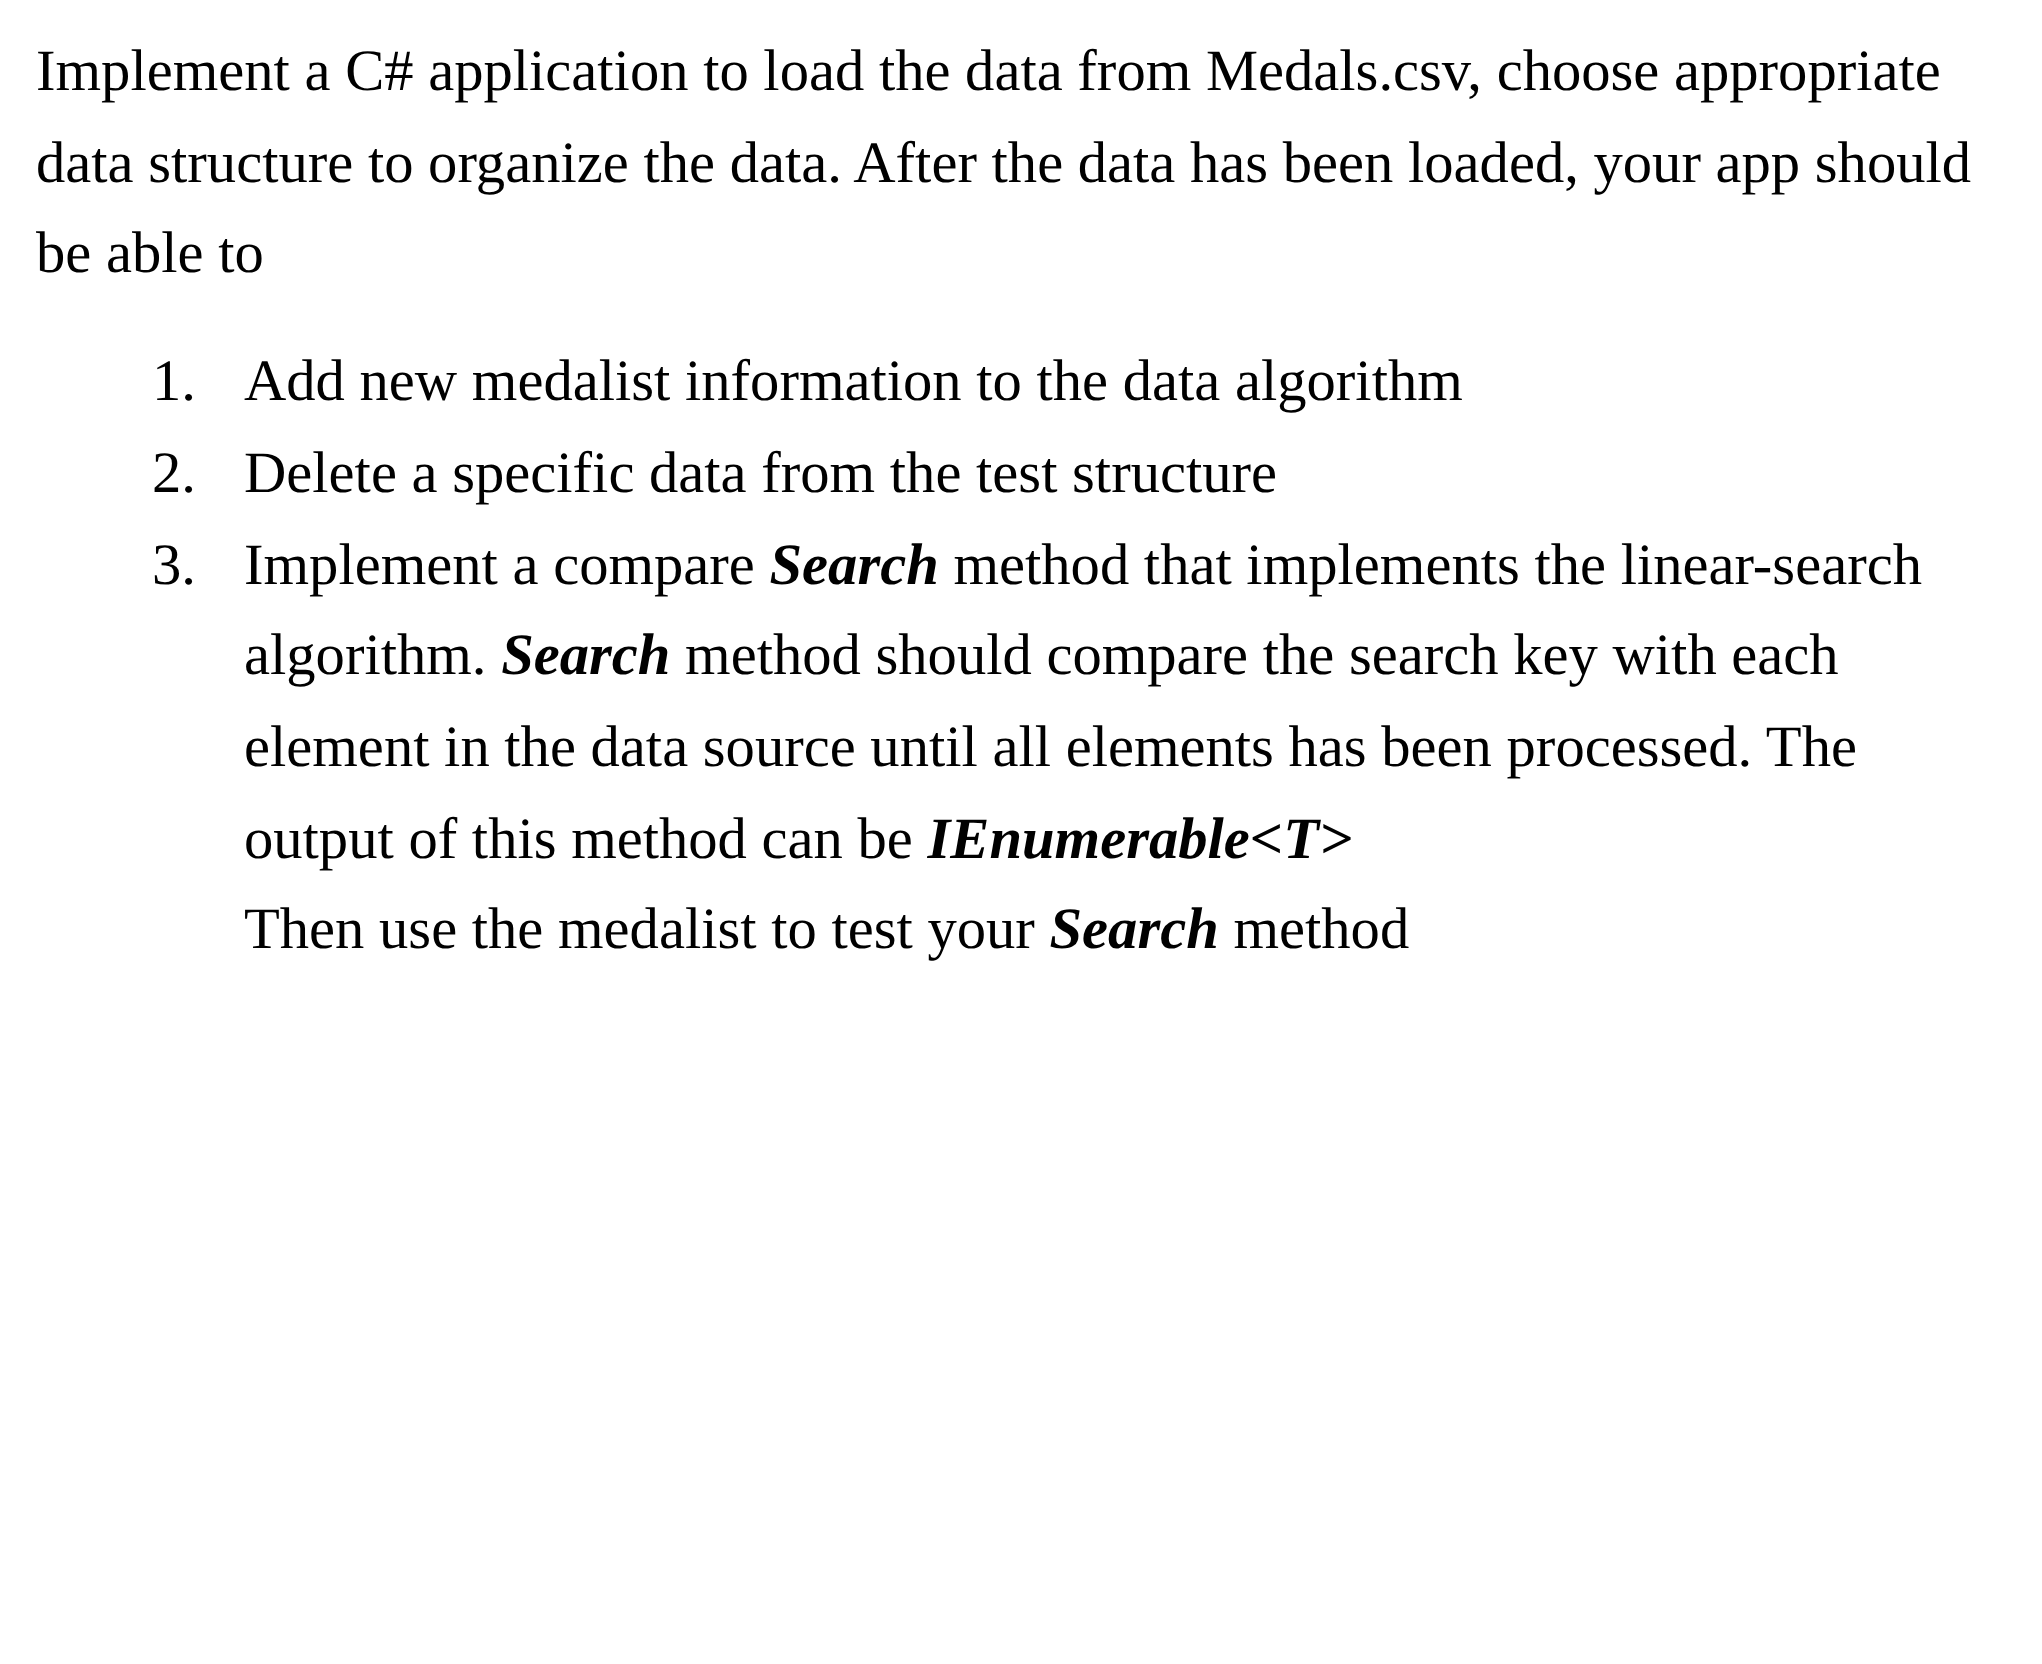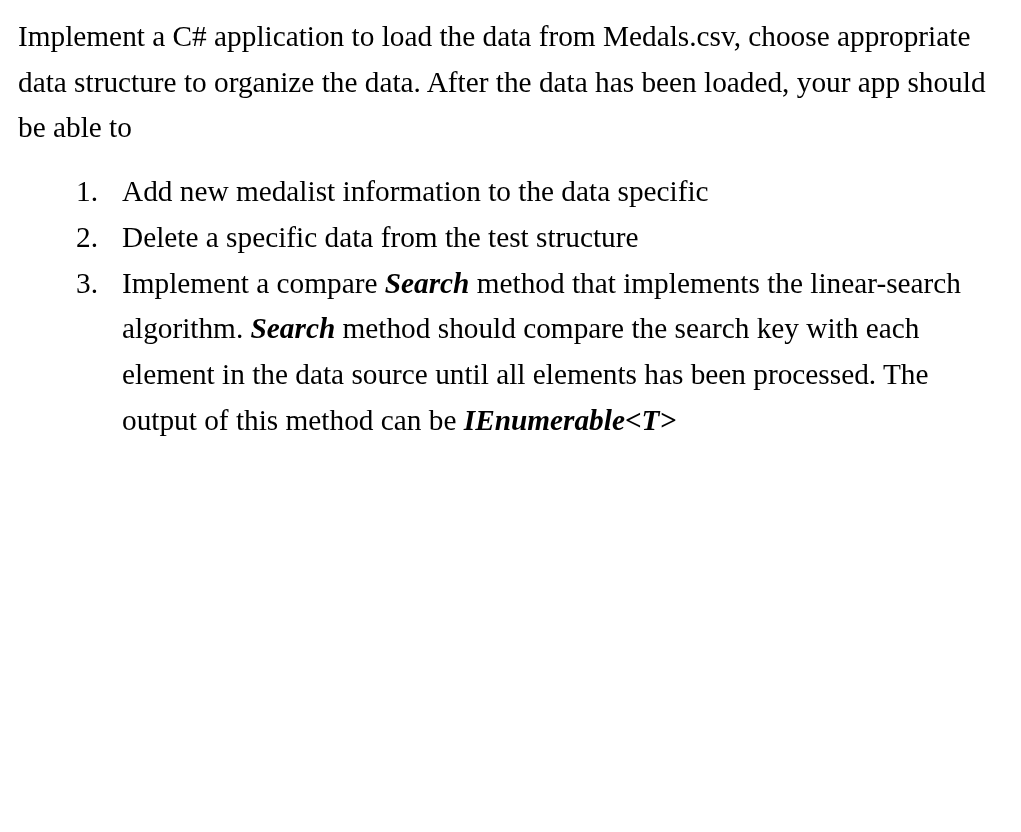--- a/index.html
+++ b/index.html
@@ -44,21 +44,24 @@
       margin-top: 0;
     }
   </style>
 </head>
 <body>
 
 <p class="intro">Implement a C# application to load the data from Medals.csv, choose appropriate data structure to organize the data. After the data has been loaded, your app should be able to</p>
 
 <ol>
   <li>
-    <span>Add new medalist information to the data specific</span>
+    <span>Add new medalist information to the data algorithm</span>
   </li>
   <li>
     <span>Delete a specific data from the test structure</span>
   </li>
   <li>
     <span>Implement a compare </span><span class="bolditalic">Search</span><span> method that implements the linear-search algorithm. </span><span class="bolditalic">Search</span><span> method should compare the search key with each element in the data source until all elements has been processed. The output of this method can be </span><span class="bolditalic">IEnumerable&lt;T&gt;</span>
+    <div class="follow">
+      <span>Then use the medalist to test your </span><span class="bolditalic">Search</span><span> method</span>
+    </div>
   </li>
 </ol>
 
 </body></html>

